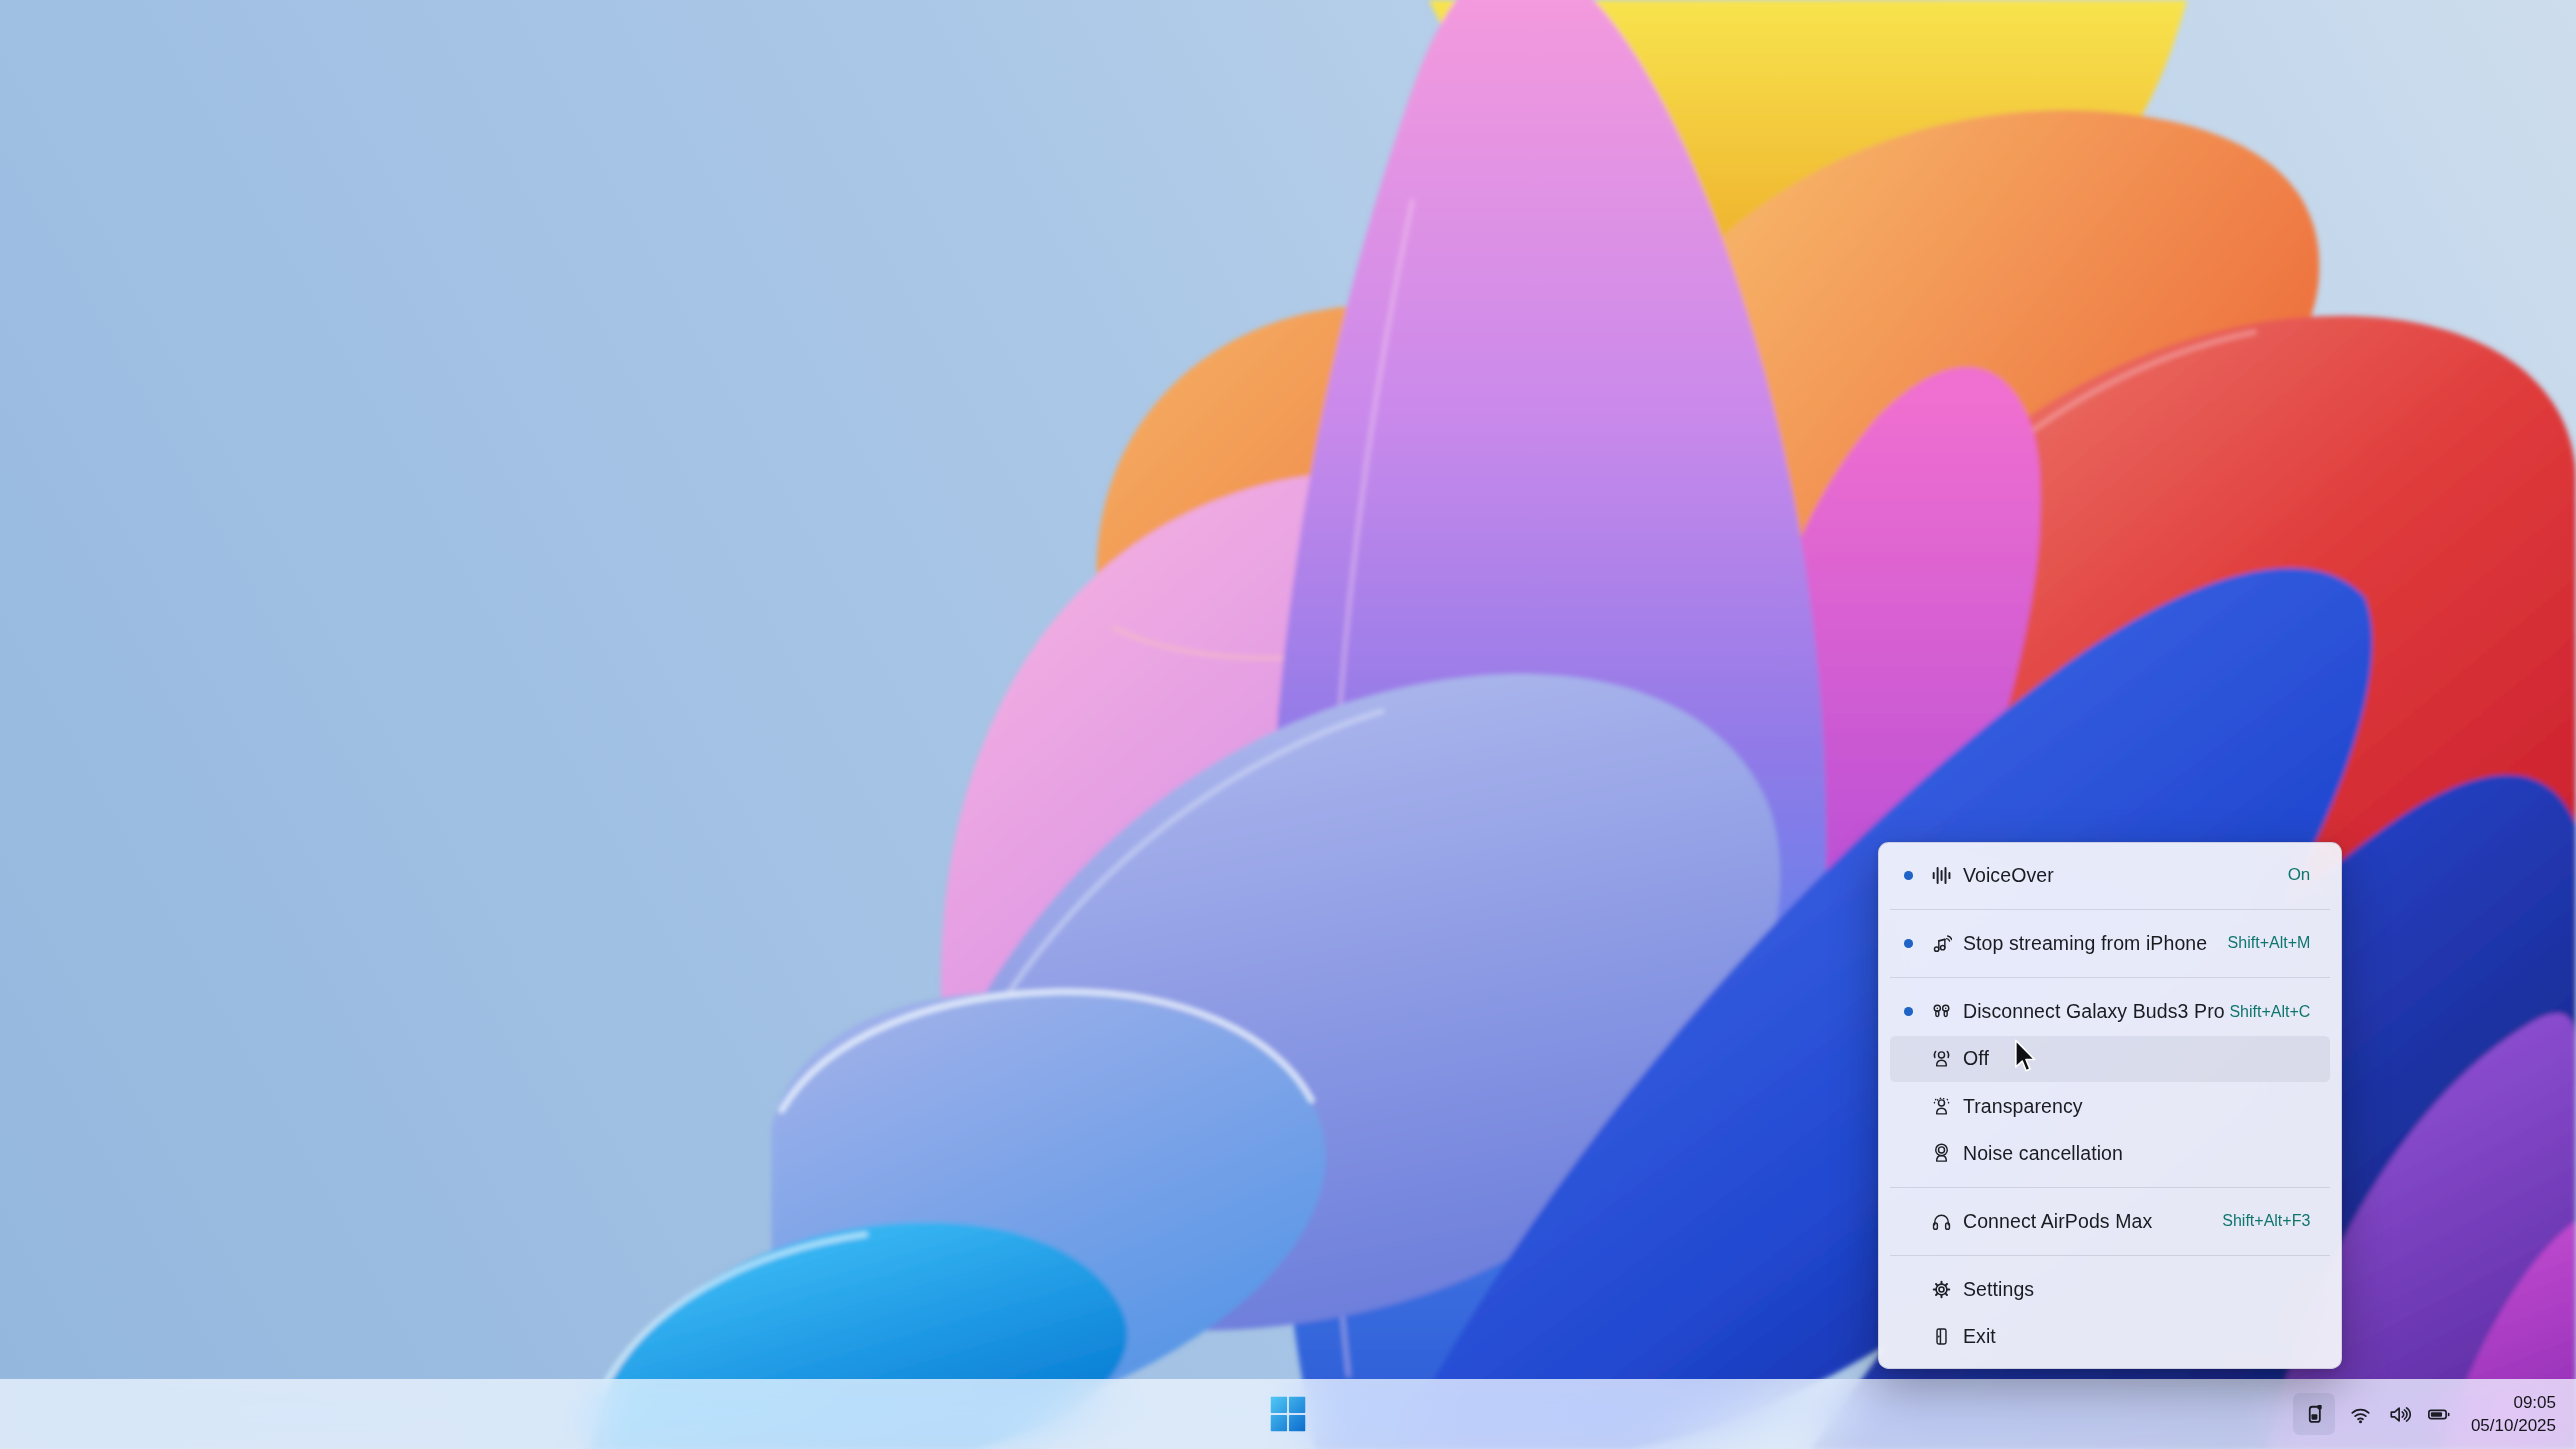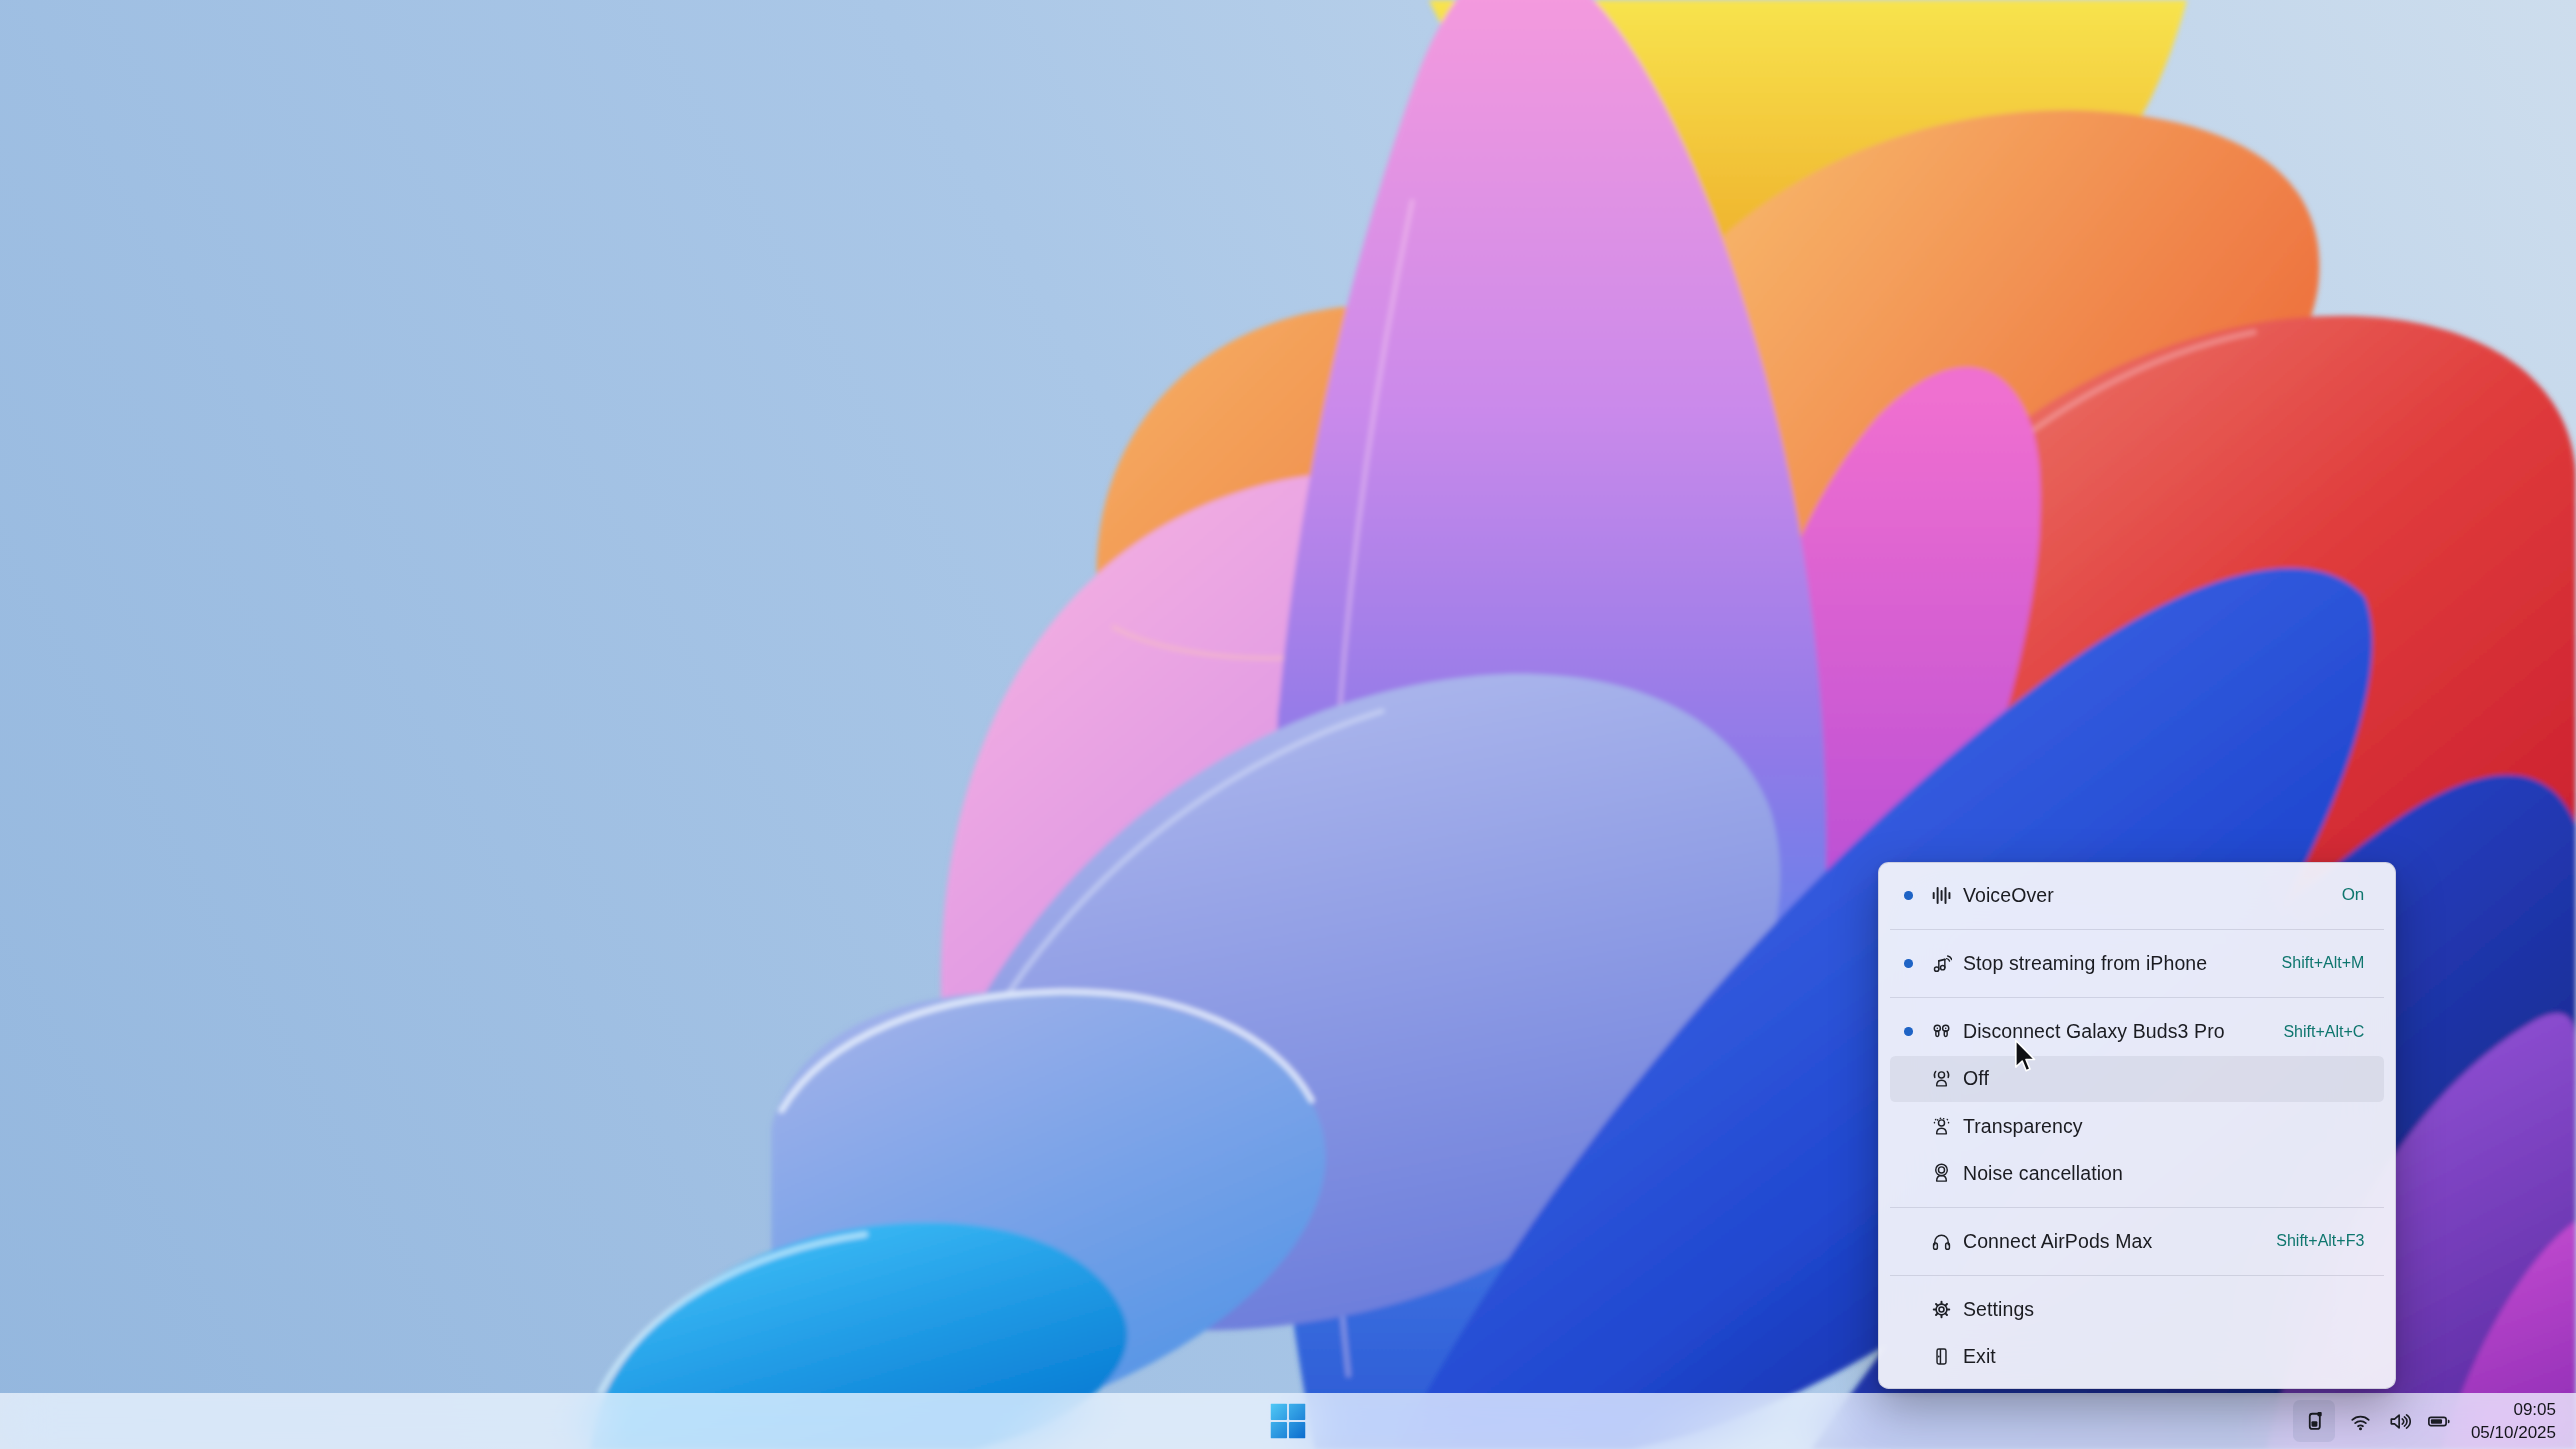--- a/index.html
+++ b/index.html
@@ -5,38 +5,38 @@
   html,body{margin:0;padding:0;}
   body{width:2576px;height:1449px;overflow:hidden;position:relative;
        font-family:"Liberation Sans", sans-serif;background:#a9c6e8;}
   #screen{position:absolute;inset:0;width:2576px;height:1449px;overflow:hidden;}
 
   
   .wallpaper{position:absolute;inset:0;z-index:0;}
   .wallpaper svg{display:block;width:100%;height:100%;}
 
   
-  .taskbar{position:absolute;left:0;right:0;bottom:0;height:56px;z-index:10;
+  .taskbar{position:absolute;left:0;right:0;bottom:0;height:70px;z-index:10;
            background:rgba(237,243,251,0.78);
            backdrop-filter:blur(24px) saturate(1.4);
            -webkit-backdrop-filter:blur(24px) saturate(1.4);}
   button{border:none;background:transparent;padding:0;margin:0;cursor:default;}
   .start-button{position:absolute;left:50%;top:50%;transform:translate(-50%,-50%);
                 width:43px;height:43px;border-radius:5.4px;
                 display:flex;align-items:center;justify-content:center;}
   .tray{position:absolute;right:20px;top:0;height:100%;
         display:flex;align-items:center;gap:12px;}
   .tray-btn{width:27px;height:42px;display:flex;align-items:center;justify-content:center;flex:none;}
   .tray-btn svg{width:23px;height:23px;color:#1b1d24;}
   .tray-btn.plate{width:42px;border-radius:6.7px;background:rgba(104,126,160,0.16);}
   .clock{ text-align:right;font-size:17px;line-height:23px;color:#15161b;
           margin-left:6.7px;white-space:nowrap;}
 
   
-  .menu{position:absolute;left:1878px;top:862px;width:518px;z-index:30;
+  .menu{position:absolute;left:1878px;top:842px;width:464px;z-index:30;
         background:rgba(246,246,251,0.93);
         backdrop-filter:blur(40px) saturate(1.15);
         -webkit-backdrop-filter:blur(40px) saturate(1.15);
         border-radius:10.7px;border:0.7px solid rgba(110,110,135,0.22);
         box-shadow:0 17.4px 48px rgba(0,0,0,0.30),0 2.7px 9.4px rgba(0,0,0,0.12);
         box-sizing:border-box;}
   .menu ul{list-style:none;margin:0;padding:9.4px 10.7px 6.7px 10.7px;}
   li.mi{height:46px;margin-bottom:1.3px;display:flex;align-items:center;
         border-radius:5.4px;padding:0 20px 0 14.8px;box-sizing:border-box;}
   li.mi.hover{background:rgba(25,28,44,0.062);}

